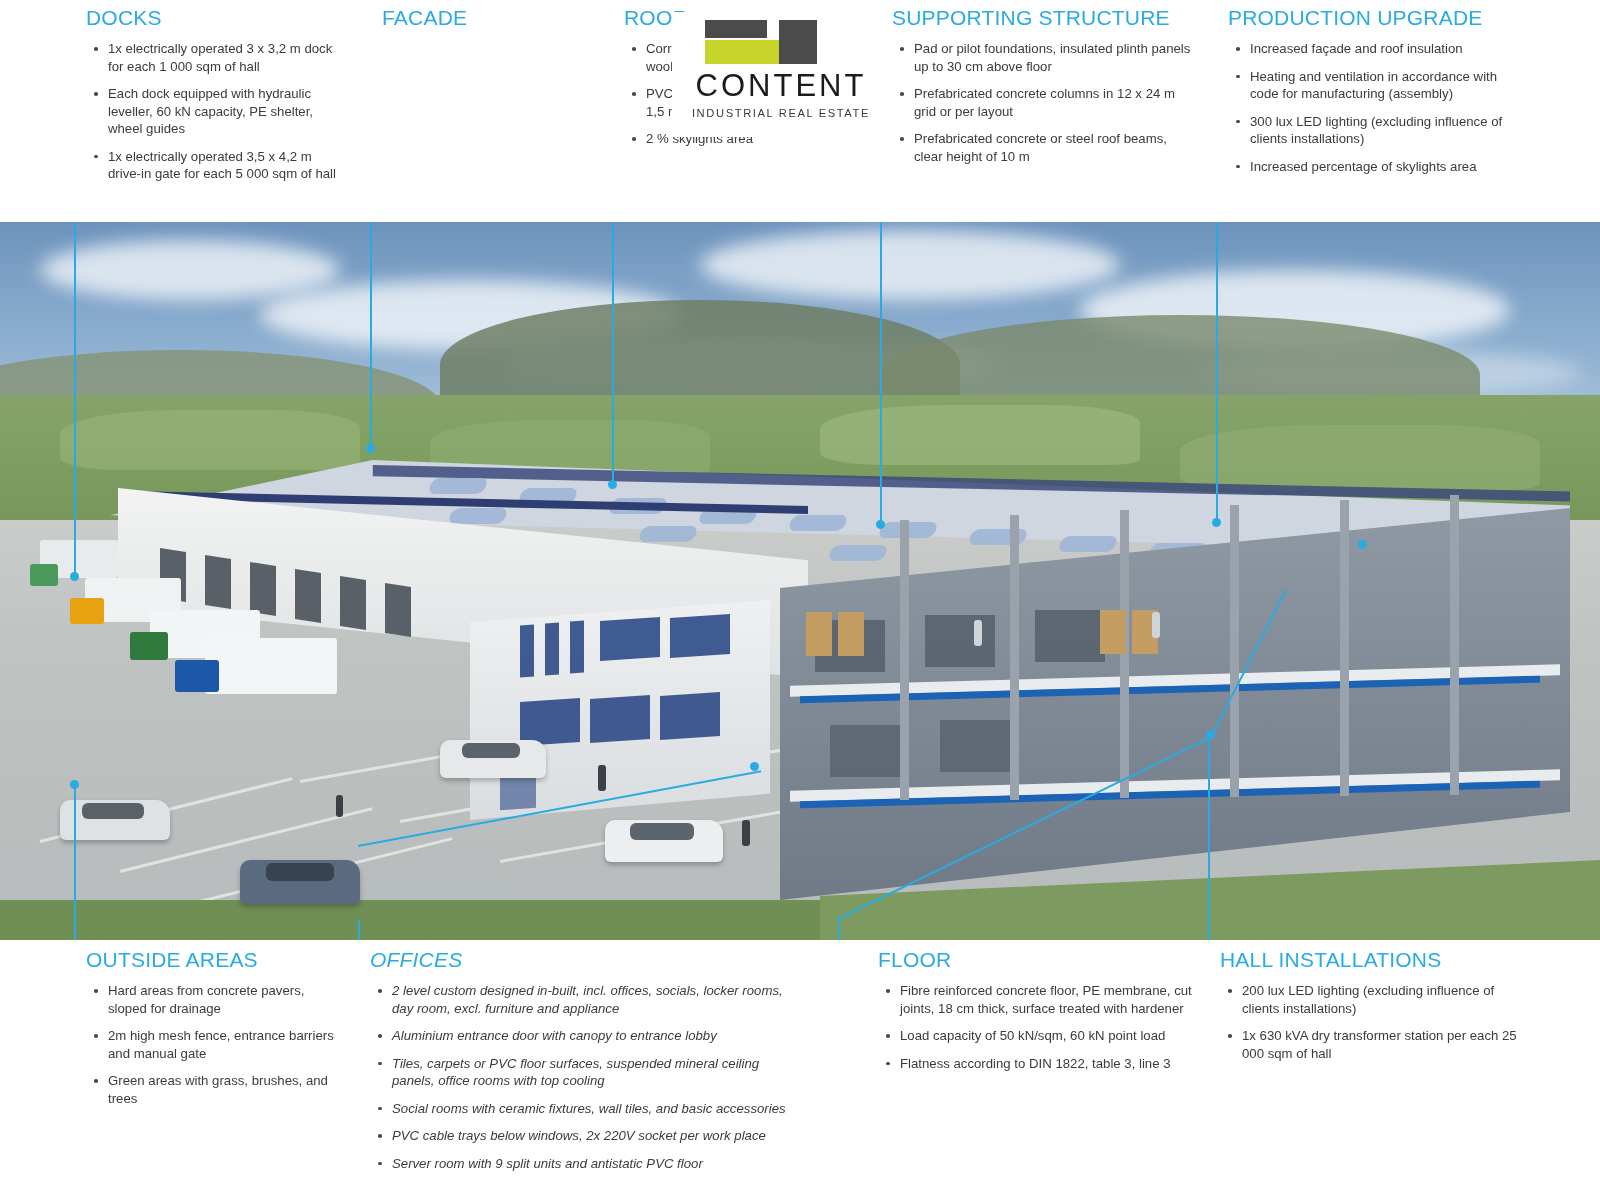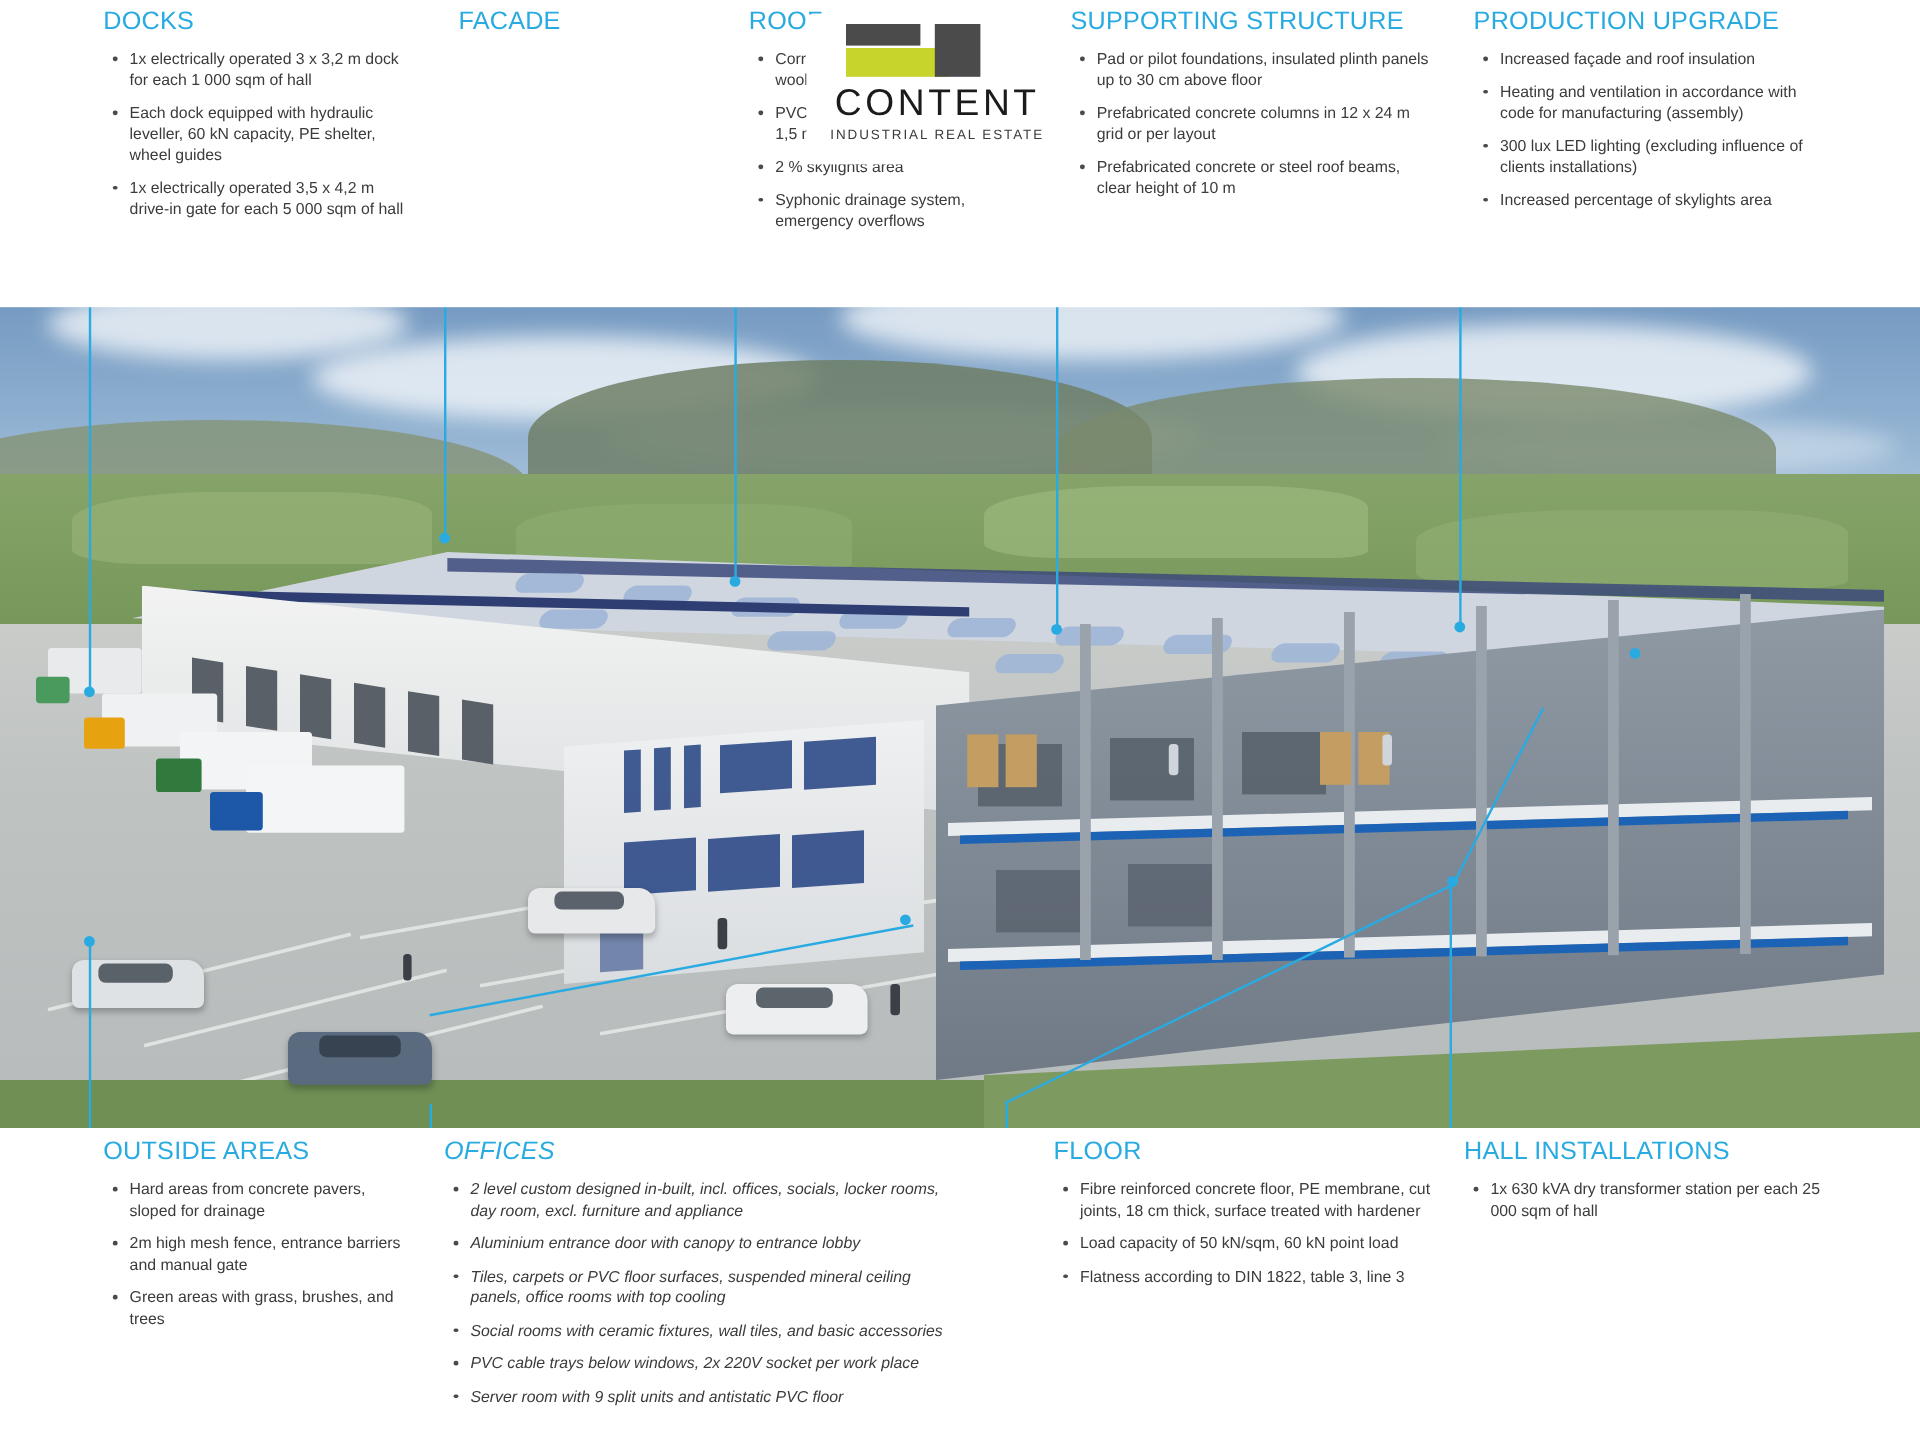--- a/index.html
+++ b/index.html
@@ -74,21 +74,21 @@
   .bluestrip{position:absolute;background:#1d63b5;height:7px;}
 
   
   .truck{position:absolute;border-radius:3px;}
   .car{position:absolute;border-radius:10px 14px 6px 6px;box-shadow:0 3px 5px rgba(0,0,0,.25);}
   .carwin{position:absolute;background:#2c3640;border-radius:6px;opacity:.75;}
   .person{position:absolute;background:#3b3f46;border-radius:3px;}
 
   
   .panel{position:absolute;background:#fff;}
-  .panel.top{left:0;top:0;width:1600px;height:256px;}
+  .panel.top{left:0;top:0;width:1600px;height:222px;}
   .panel.bottom{left:0;top:940px;width:1600px;height:260px;}
 
   .block{position:absolute;}
   .block h3{
     margin:0 0 10px 0;
     font-size:21px;font-weight:400;letter-spacing:.2px;
     color:#29abe2;
     text-transform:uppercase;
   }
   .block ul{margin:0;padding:0;list-style:none;}
@@ -297,21 +297,20 @@
     <div class="block" style="left:382px;top:6px;width:218px;">
       <h3>FACADE</h3>
     </div>
 
     <div class="block" style="left:624px;top:6px;width:230px;">
       <h3>ROOF</h3>
       <ul>
         <li>Corrugated steel sheet with mineral wool insulation</li>
         <li>PVC roof membrane, foil thickness 1,5 mm</li>
         <li>2 % skylights area</li>
-        <li>Syphonic drainage system, emergency overflows</li>
       </ul>
     </div>
 
     <div class="block" style="left:892px;top:6px;width:300px;">
       <h3>SUPPORTING STRUCTURE</h3>
       <ul>
         <li>Pad or pilot foundations, insulated plinth panels up to 30 cm above floor</li>
         <li>Prefabricated concrete columns in 12 x 24 m grid or per layout</li>
         <li>Prefabricated concrete or steel roof beams, clear height of 10 m</li>
       </ul>
@@ -366,18 +365,19 @@
       <ul>
         <li>Fibre reinforced concrete floor, PE membrane, cut joints, 18 cm thick, surface treated with hardener</li>
         <li>Load capacity of 50 kN/sqm, 60 kN point load</li>
         <li>Flatness according to DIN 1822, table 3, line 3</li>
       </ul>
     </div>
 
     <div class="block" style="left:1220px;top:8px;width:300px;">
       <h3>HALL INSTALLATIONS</h3>
       <ul>
+        <li>200 lux LED lighting (excluding influence of clients installations)</li>
         <li>1x 630 kVA dry transformer station per each 25 000 sqm of hall</li>
       </ul>
     </div>
   </div>
 
 </div>
 
 </body></html>

